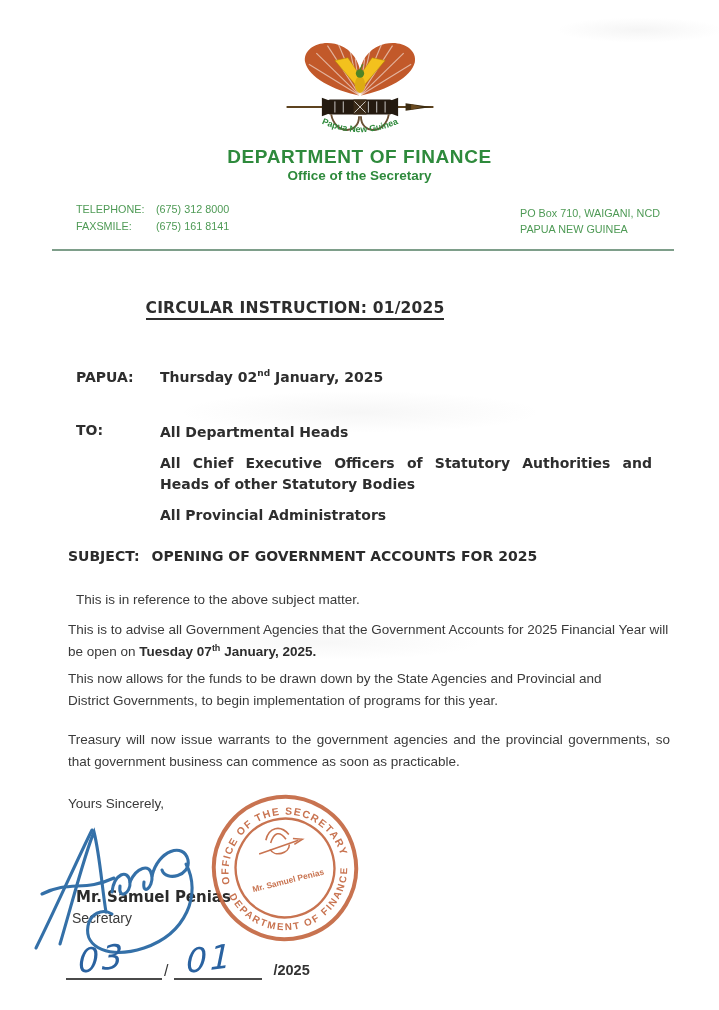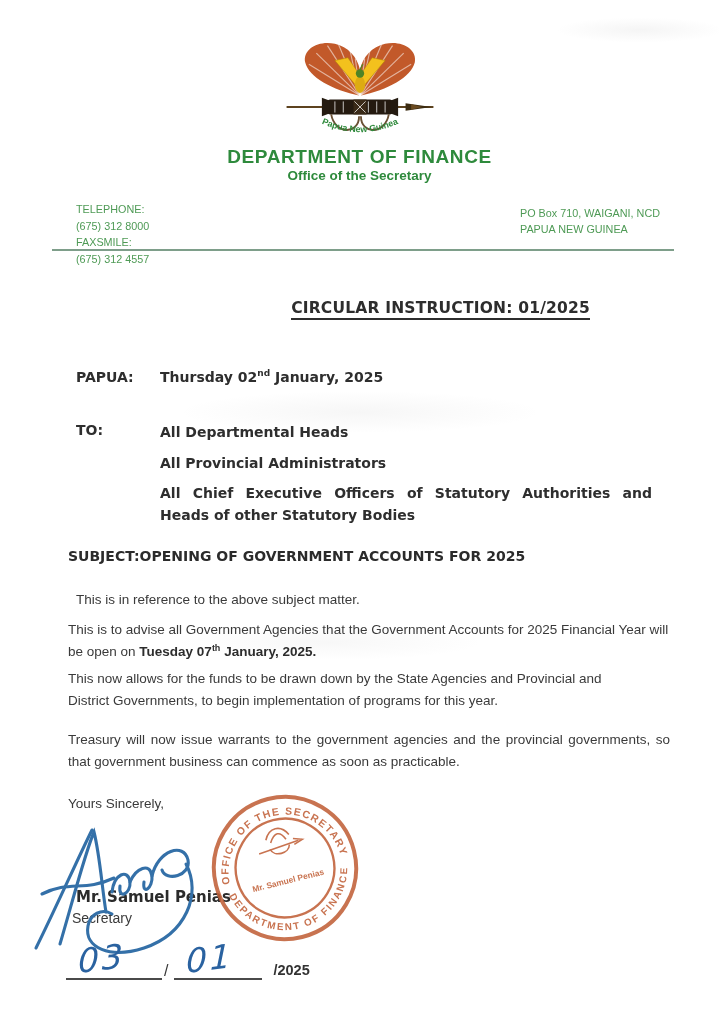--- a/index.html
+++ b/index.html
@@ -12,42 +12,42 @@
       #ffffff;
     color:#3a3a3a;
   }
   .abs{position:absolute;}
   
   .emblem{left:281px;top:28px;width:158px;height:118px;}
   .dept-title{left:0;top:146px;width:719px;text-align:center;font-size:19px;font-weight:bold;
     color:#2e8a3c;letter-spacing:.6px;font-family:"Liberation Sans",sans-serif;}
   .office-title{left:0;top:168px;width:719px;text-align:center;font-size:13.5px;font-weight:bold;color:#2e8a3c;}
   .contact-left{left:76px;top:201px;font-size:10.8px;color:#4e9a55;line-height:1.55;}
-  .contact-left .row{display:flex;flex-direction:column;}
+  .contact-left .row{display:flex;}
   .contact-left .lbl{width:80px;}
   .contact-right{left:520px;top:205px;font-size:10.8px;color:#4e9a55;line-height:1.5;}
   .rule{left:52px;top:249px;width:622px;height:2px;background:#7e9e8a;}
   
-  .circular-title{left:0;top:299px;width:590px;text-align:right;}
+  .circular-title{left:0;top:299px;width:590px;text-align:center;}
   .circular-title span{display:inline-block;font-size:15.5px;font-weight:bold;color:#2d2d2d;
     border-bottom:2px solid #2d2d2d;padding-bottom:1px;letter-spacing:.2px;font-family:"DejaVu Sans",sans-serif;}
   
   .meta-label{font-weight:bold;color:#2e2e2e;font-size:14px;font-family:"DejaVu Sans",sans-serif;}
   .date-label{left:76px;top:369px;}
   .date-value{left:160px;top:369px;font-weight:bold;color:#2e2e2e;font-size:14px;font-family:"DejaVu Sans",sans-serif;}
   sup{font-size:9px;vertical-align:super;line-height:0;}
   .to-label{left:76px;top:422px;}
   .recipients{left:160px;top:422px;width:492px;}
   .recipient{font-weight:bold;color:#2e2e2e;font-size:14px;line-height:1.55;margin-bottom:9px;
     font-family:"DejaVu Sans",sans-serif;}
   .recipient.justify{text-align:justify;}
   
   .subject{left:68px;top:548px;width:600px;font-weight:bold;color:#2b2b2b;font-size:14px;
     font-family:"DejaVu Sans",sans-serif;}
-  .subject .s-lbl{}
+  .subject .s-lbl{margin-right:12px;}
   .para{color:#3a3a3a;font-size:13.5px;line-height:1.6;}
   .p1{left:76px;top:589px;width:600px;}
   .p2{left:68px;top:619px;width:606px;}
   .p2 b{color:#2d2d2d;}
   .p3{left:68px;top:668px;width:560px;}
   .p4{left:68px;top:729px;width:602px;text-align:justify;}
   .closing{left:68px;top:796px;font-size:13.5px;color:#3a3a3a;}
   
   .signature{left:26px;top:816px;width:190px;height:150px;z-index:3;}
   .stamp{left:206px;top:789px;width:158px;height:158px;z-index:2;opacity:.88;filter:blur(.2px);}
@@ -121,43 +121,43 @@
   <div class="abs dept-title">DEPARTMENT OF FINANCE</div>
   <div class="abs office-title">Office of the Secretary</div>
 
   <div class="abs contact-left">
     <div class="row">
       <span class="lbl">TELEPHONE:</span>
       <span>(675) 312 8000</span>
     </div>
     <div class="row">
       <span class="lbl">FAXSMILE:</span>
-      <span>(675) 312 4557</span>
+      <span>(675) 161 8141</span>
     </div>
   </div>
 
   <div class="abs contact-right">
     <div>PO Box 710, WAIGANI, NCD</div>
     <div>PAPUA NEW GUINEA</div>
   </div>
 
   <div class="abs rule"></div>
 
   <div class="abs circular-title">
     <span>CIRCULAR INSTRUCTION: 01/2025</span>
   </div>
 
   <div class="abs meta-label date-label">PAPUA:</div>
   <div class="abs date-value"><span>Thursday 02</span><sup>nd</sup><span> January, 2025</span></div>
 
   <div class="abs meta-label to-label">TO:</div>
   <div class="abs recipients">
     <div class="recipient">All Departmental Heads</div>
+    <div class="recipient justify">All Chief Executive Officers of Statutory Authorities and Heads of other Statutory Bodies</div>
     <div class="recipient">All Provincial Administrators</div>
-    <div class="recipient justify">All Chief Executive Officers of Statutory Authorities and Heads of other Statutory Bodies</div>
   </div>
 
   <div class="abs subject"><span class="s-lbl">SUBJECT:</span><span>OPENING OF GOVERNMENT ACCOUNTS FOR 2025</span></div>
 
   <div class="abs para p1">This is in reference to the above subject matter.</div>
 
   <div class="abs para p2"><span>This is to advise all Government Agencies that the Government Accounts for 2025 Financial Year will be open on </span><b><span>Tuesday 07</span><sup>th</sup><span> January, 2025.</span></b></div>
 
   <div class="abs para p3">This now allows for the funds to be drawn down by the State Agencies and Provincial and District Governments, to begin implementation of programs for this year.</div>
   <div class="abs para p4">Treasury will now issue warrants to the government agencies and the provincial governments, so that government business can commence as soon as practicable.</div>

